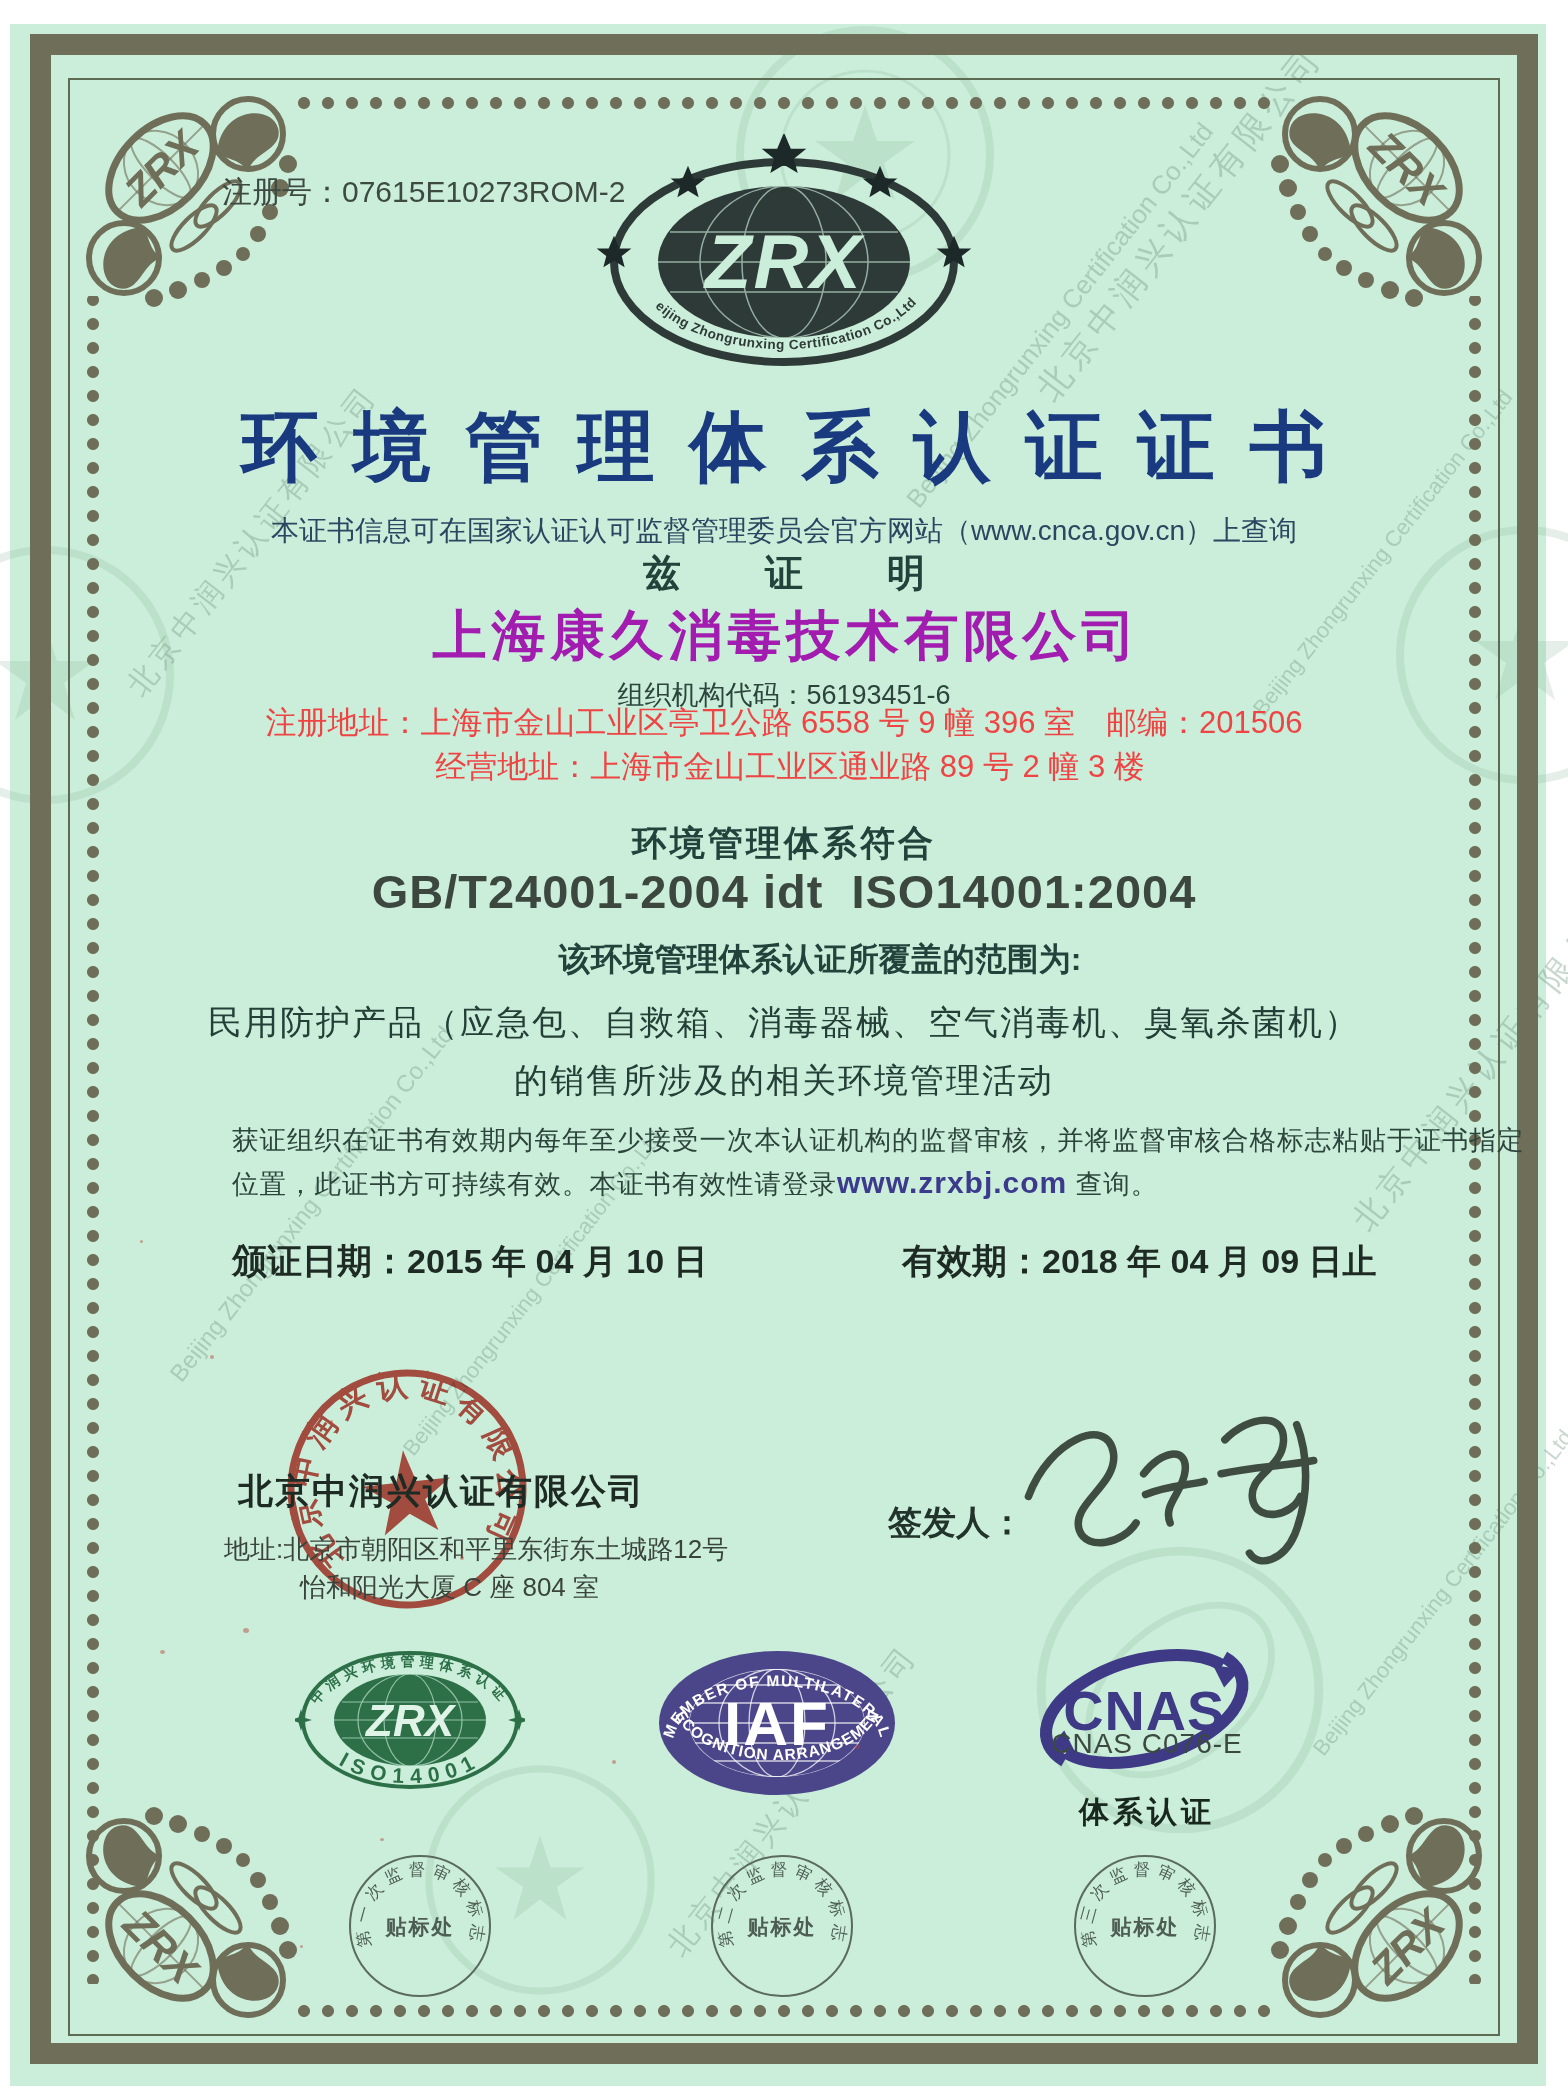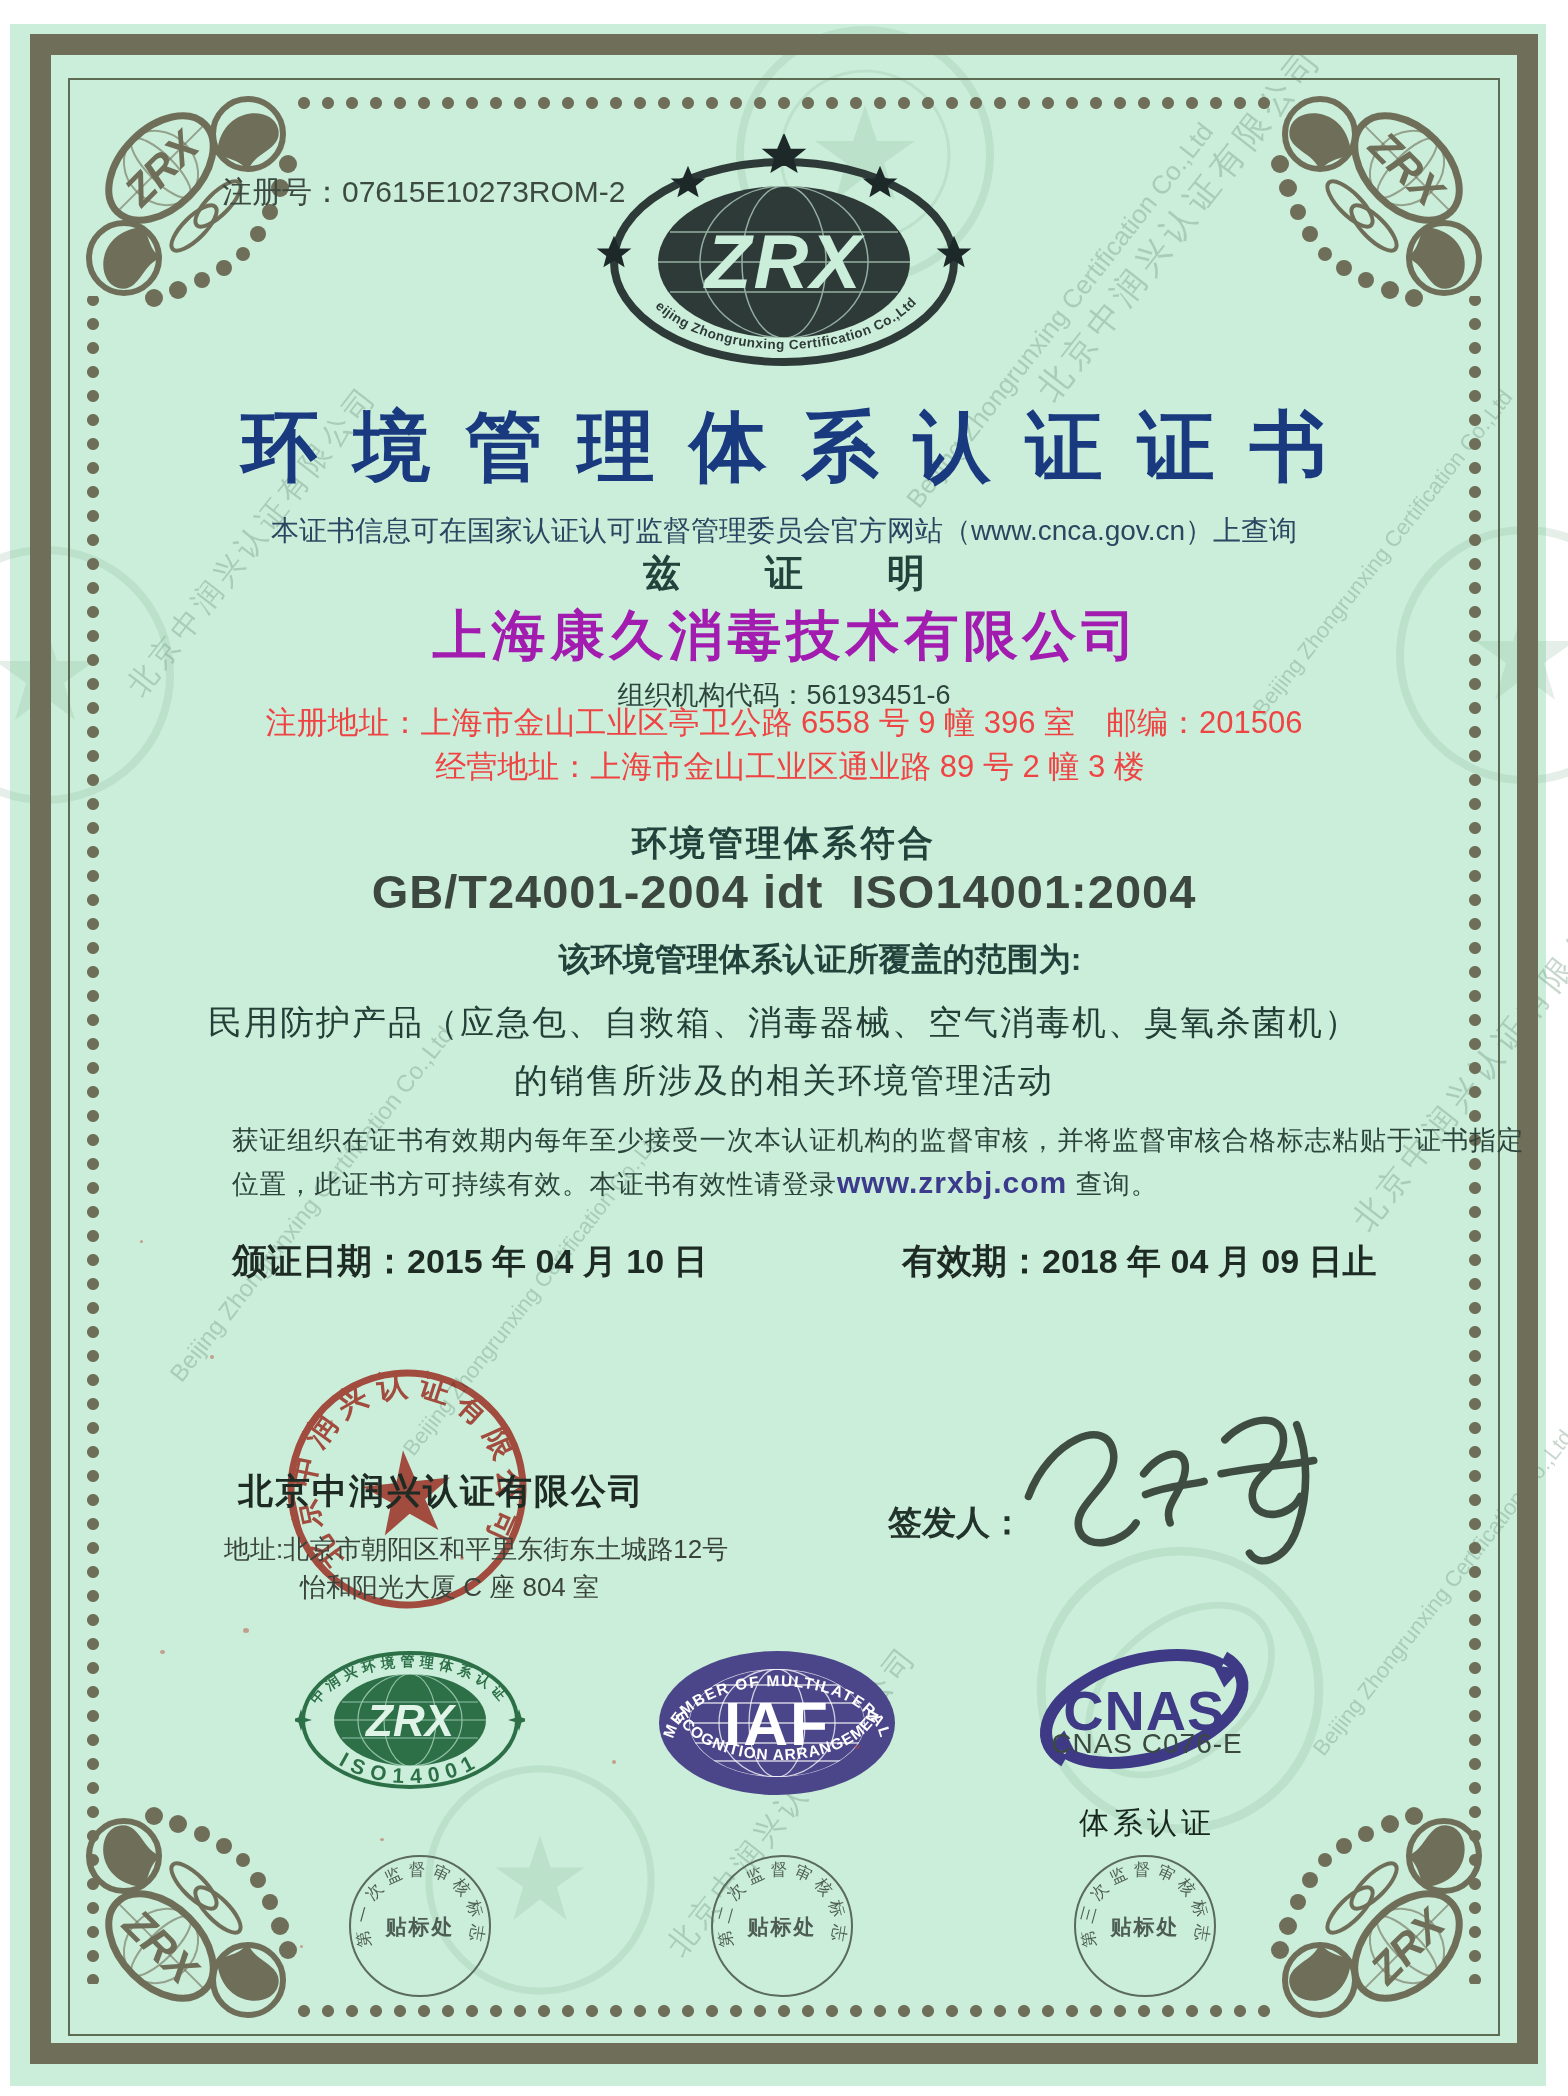--- a/index.html
+++ b/index.html
@@ -26,21 +26,21 @@
   .stdcode{font-size:47px;font-weight:800;color:#3b473f;white-space:pre;letter-spacing:1px;}
   .scopeintro{font-size:32px;font-weight:bold;color:#22433c;}
   .scope{font-size:34px;color:#243f37;letter-spacing:2px;}
   .notice{font-size:26.5px;color:#2c443c;letter-spacing:1px;}
   .url{font-weight:bold;color:#3c3a8c;font-size:30px;}
   .datelabel{font-size:35px;font-weight:bold;color:#1e2a24;}
   .dateval{font-size:34px;font-weight:600;color:#1e2a24;}
   .issuer{font-size:35px;font-weight:bold;color:#1e2a24;letter-spacing:2px;}
   .iaddr{font-size:26px;color:#3a443c;}
   .signer{font-size:34px;font-weight:bold;color:#22332c;}
-  .cnastype{font-size:30px;font-weight:normal;color:#18281f;letter-spacing:4px;margin-top:11px;}
+  .cnastype{font-size:30px;font-weight:bold;color:#18281f;letter-spacing:4px;}
   .cnascode{font-size:28px;color:#3b4a40;letter-spacing:1px;}
   .stamp{transform:rotate(-6deg);opacity:.88;mix-blend-mode:multiply;}
   .wmt{position:absolute;white-space:nowrap;color:rgba(110,150,125,.38);transform:rotate(-52deg);}
   .wmc{position:absolute;opacity:.20;}
   .speck{position:absolute;border-radius:50%;background:rgba(185,62,45,.45);}
 </style>
 </head>
 <body>
 
 <div class="scan">

